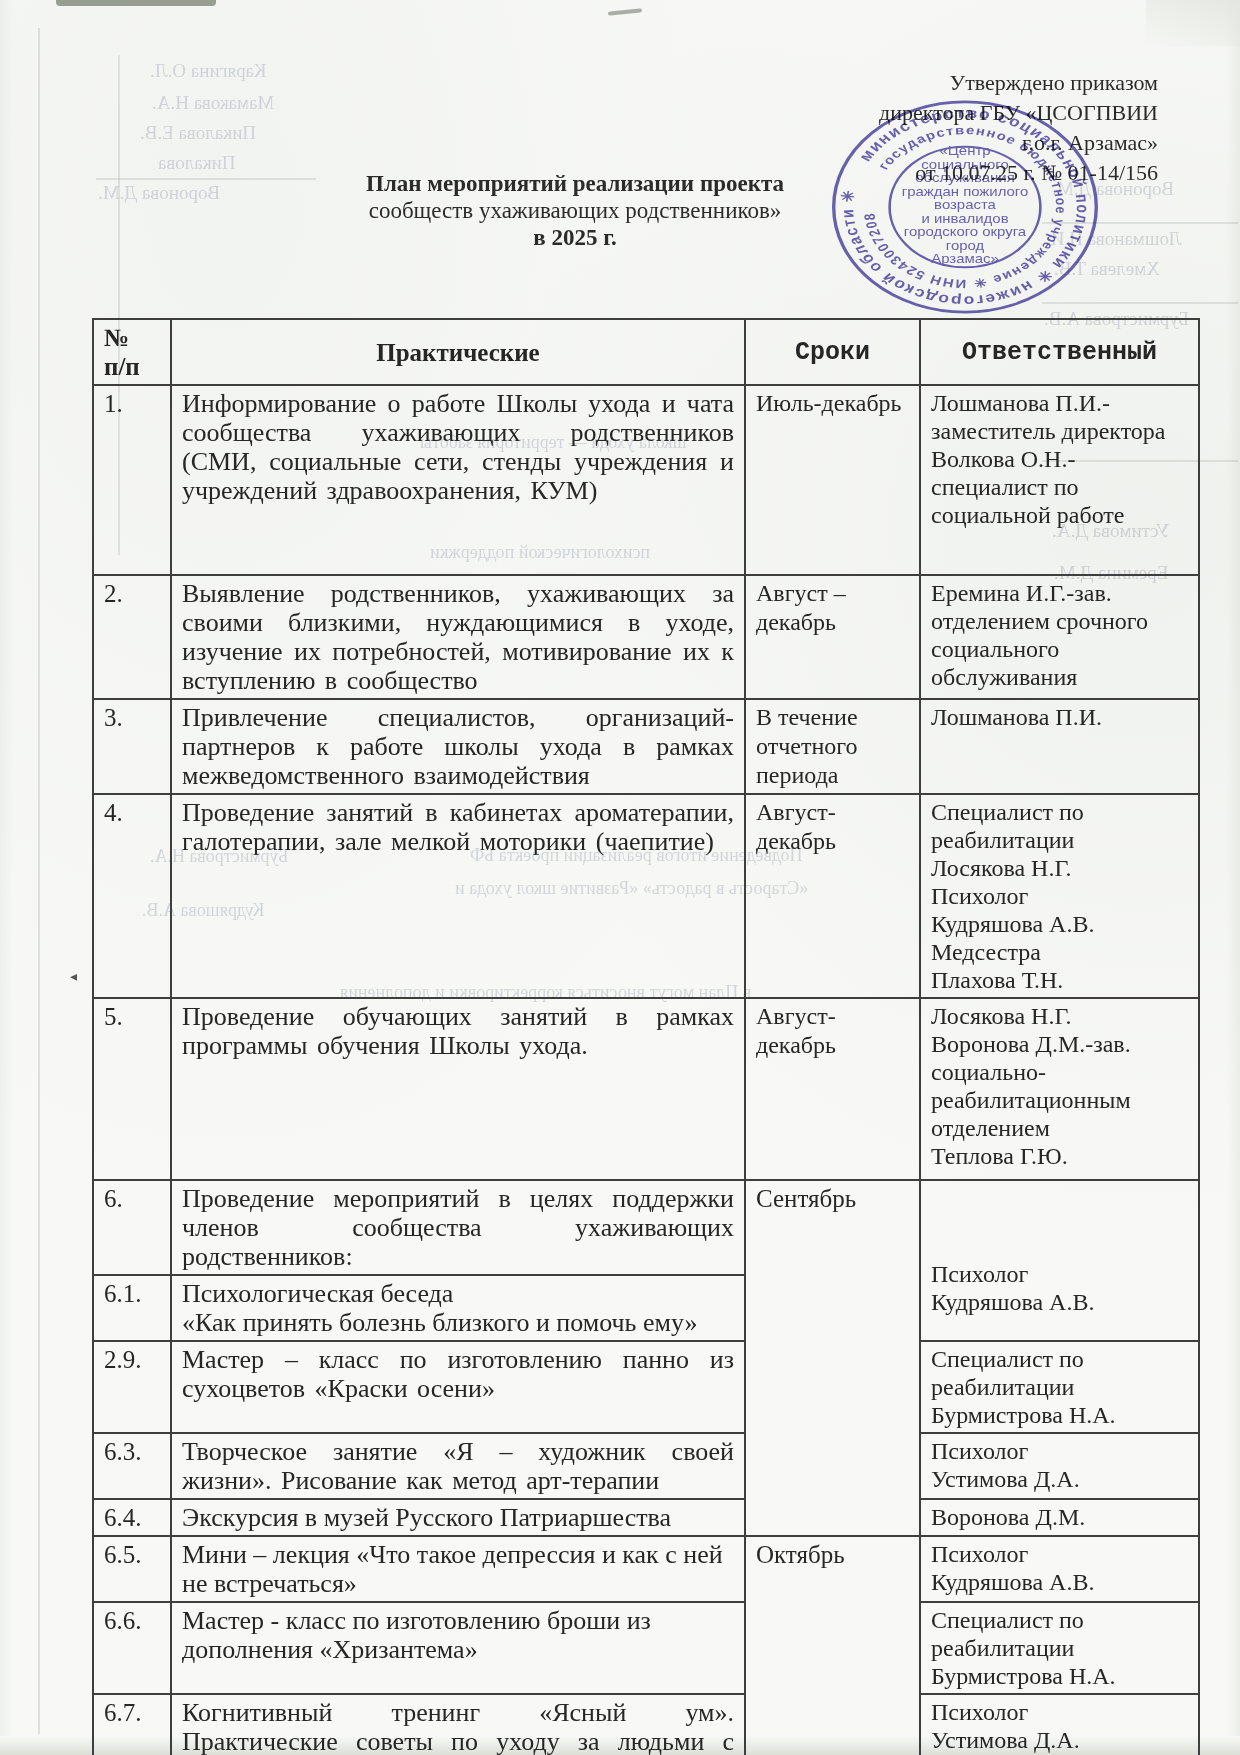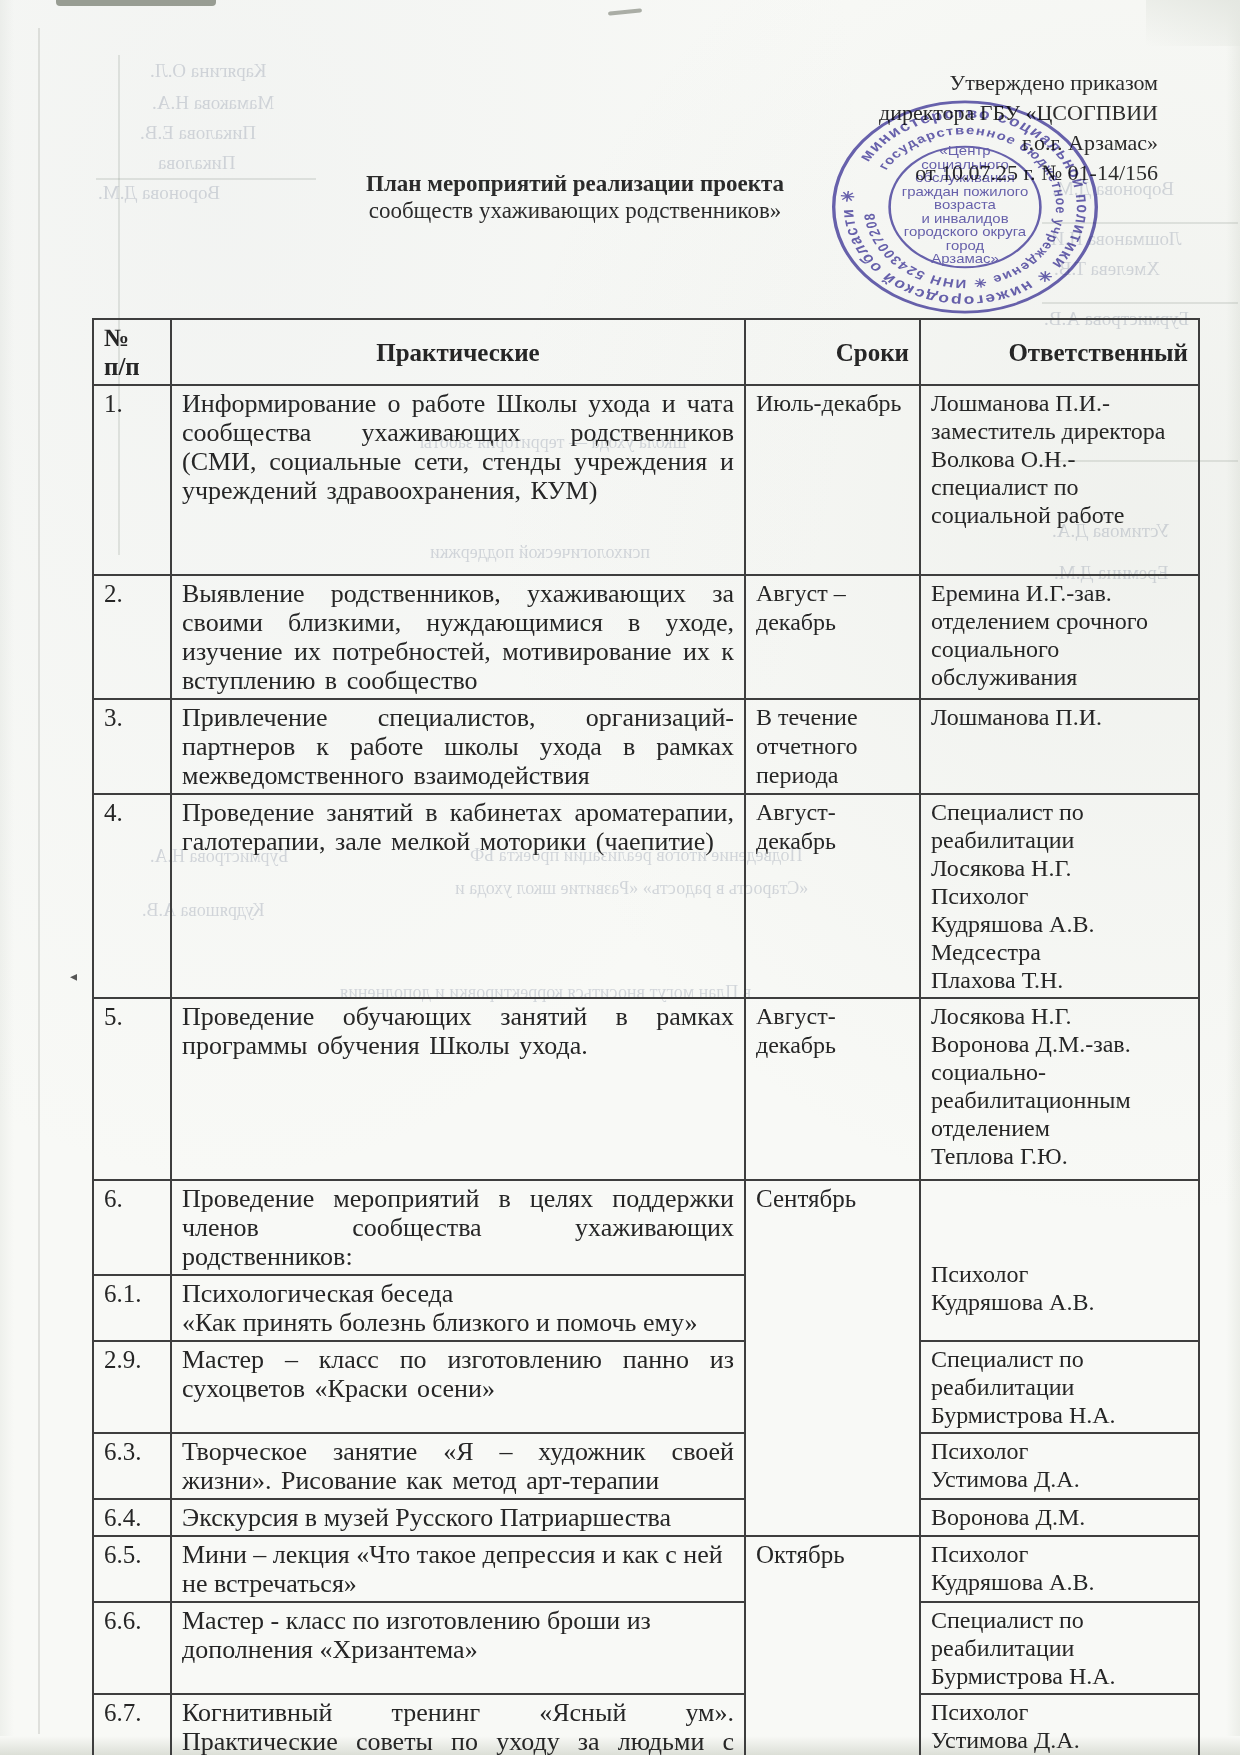--- a/index.html
+++ b/index.html
@@ -50,21 +50,21 @@
     font-size:25px;line-height:29px;color:#262626;
   }
   table.plan td, table.plan th{
     border:2px solid #3e3e3e;vertical-align:top;
     padding:3px 10px 3px 10px;white-space:pre-line;
     overflow:hidden;
   }
   table.plan th{font-size:25px;font-weight:bold;vertical-align:middle;white-space:pre-line;}
   th.h-num{text-align:left;padding-left:8px;}
   th.h-event{text-align:center;}
-  th.h-period, th.h-resp{text-align:right;padding-left:14px;}
+  th.h-period, th.h-resp{text-align:center;padding-left:14px;font-family:Liberation Mono, monospace;}
   td.c-num{padding-left:8px;}
   td.c-event{font-size:26px;padding-left:14px;padding-right:12px;}
   td.c-event.just{text-align:justify;text-align-last:left;word-spacing:3px;}
   td.c-period{font-size:24px;}
   td.c-month{vertical-align:middle;font-size:25px;padding-left:14px;}
   td.c-resp{font-size:24px;line-height:28px;margin-left:8px;}
   td.c-resp.v-bottom{vertical-align:bottom;padding-bottom:24px;}
 </style>
 </head>
 <body>
@@ -105,20 +105,21 @@
 <div class="approval">
   <div>Утверждено приказом</div>
   <div>директора ГБУ «ЦСОГПВИИ</div>
   <div>г.о.г. Арзамас»</div>
   <div>от 10.07.25 г. № 01-14/156</div>
 </div>
 
 <div class="title-block">
   <div class="title-bold">План мероприятий реализации проекта</div>
   <div>сообществ ухаживающих родственников»</div>
+  <div class="title-bold">в 2025 г.</div>
 </div>
 
 <svg class="stamp" viewBox="0 0 300 230">
   <g transform="translate(150,115) scale(1.30,1.04)">
     <circle r="101" stroke-width="2.6"></circle>
     <circle r="58" stroke-width="2"></circle>
     <defs>
       <path id="ringOuter" d="M -86,0 A 86,86 0 1 1 86,0 A 86,86 0 1 1 -86,0"></path>
       <path id="ringInner" d="M -70,0 A 70,70 0 1 1 70,0 A 70,70 0 1 1 -70,0"></path>
     </defs>

